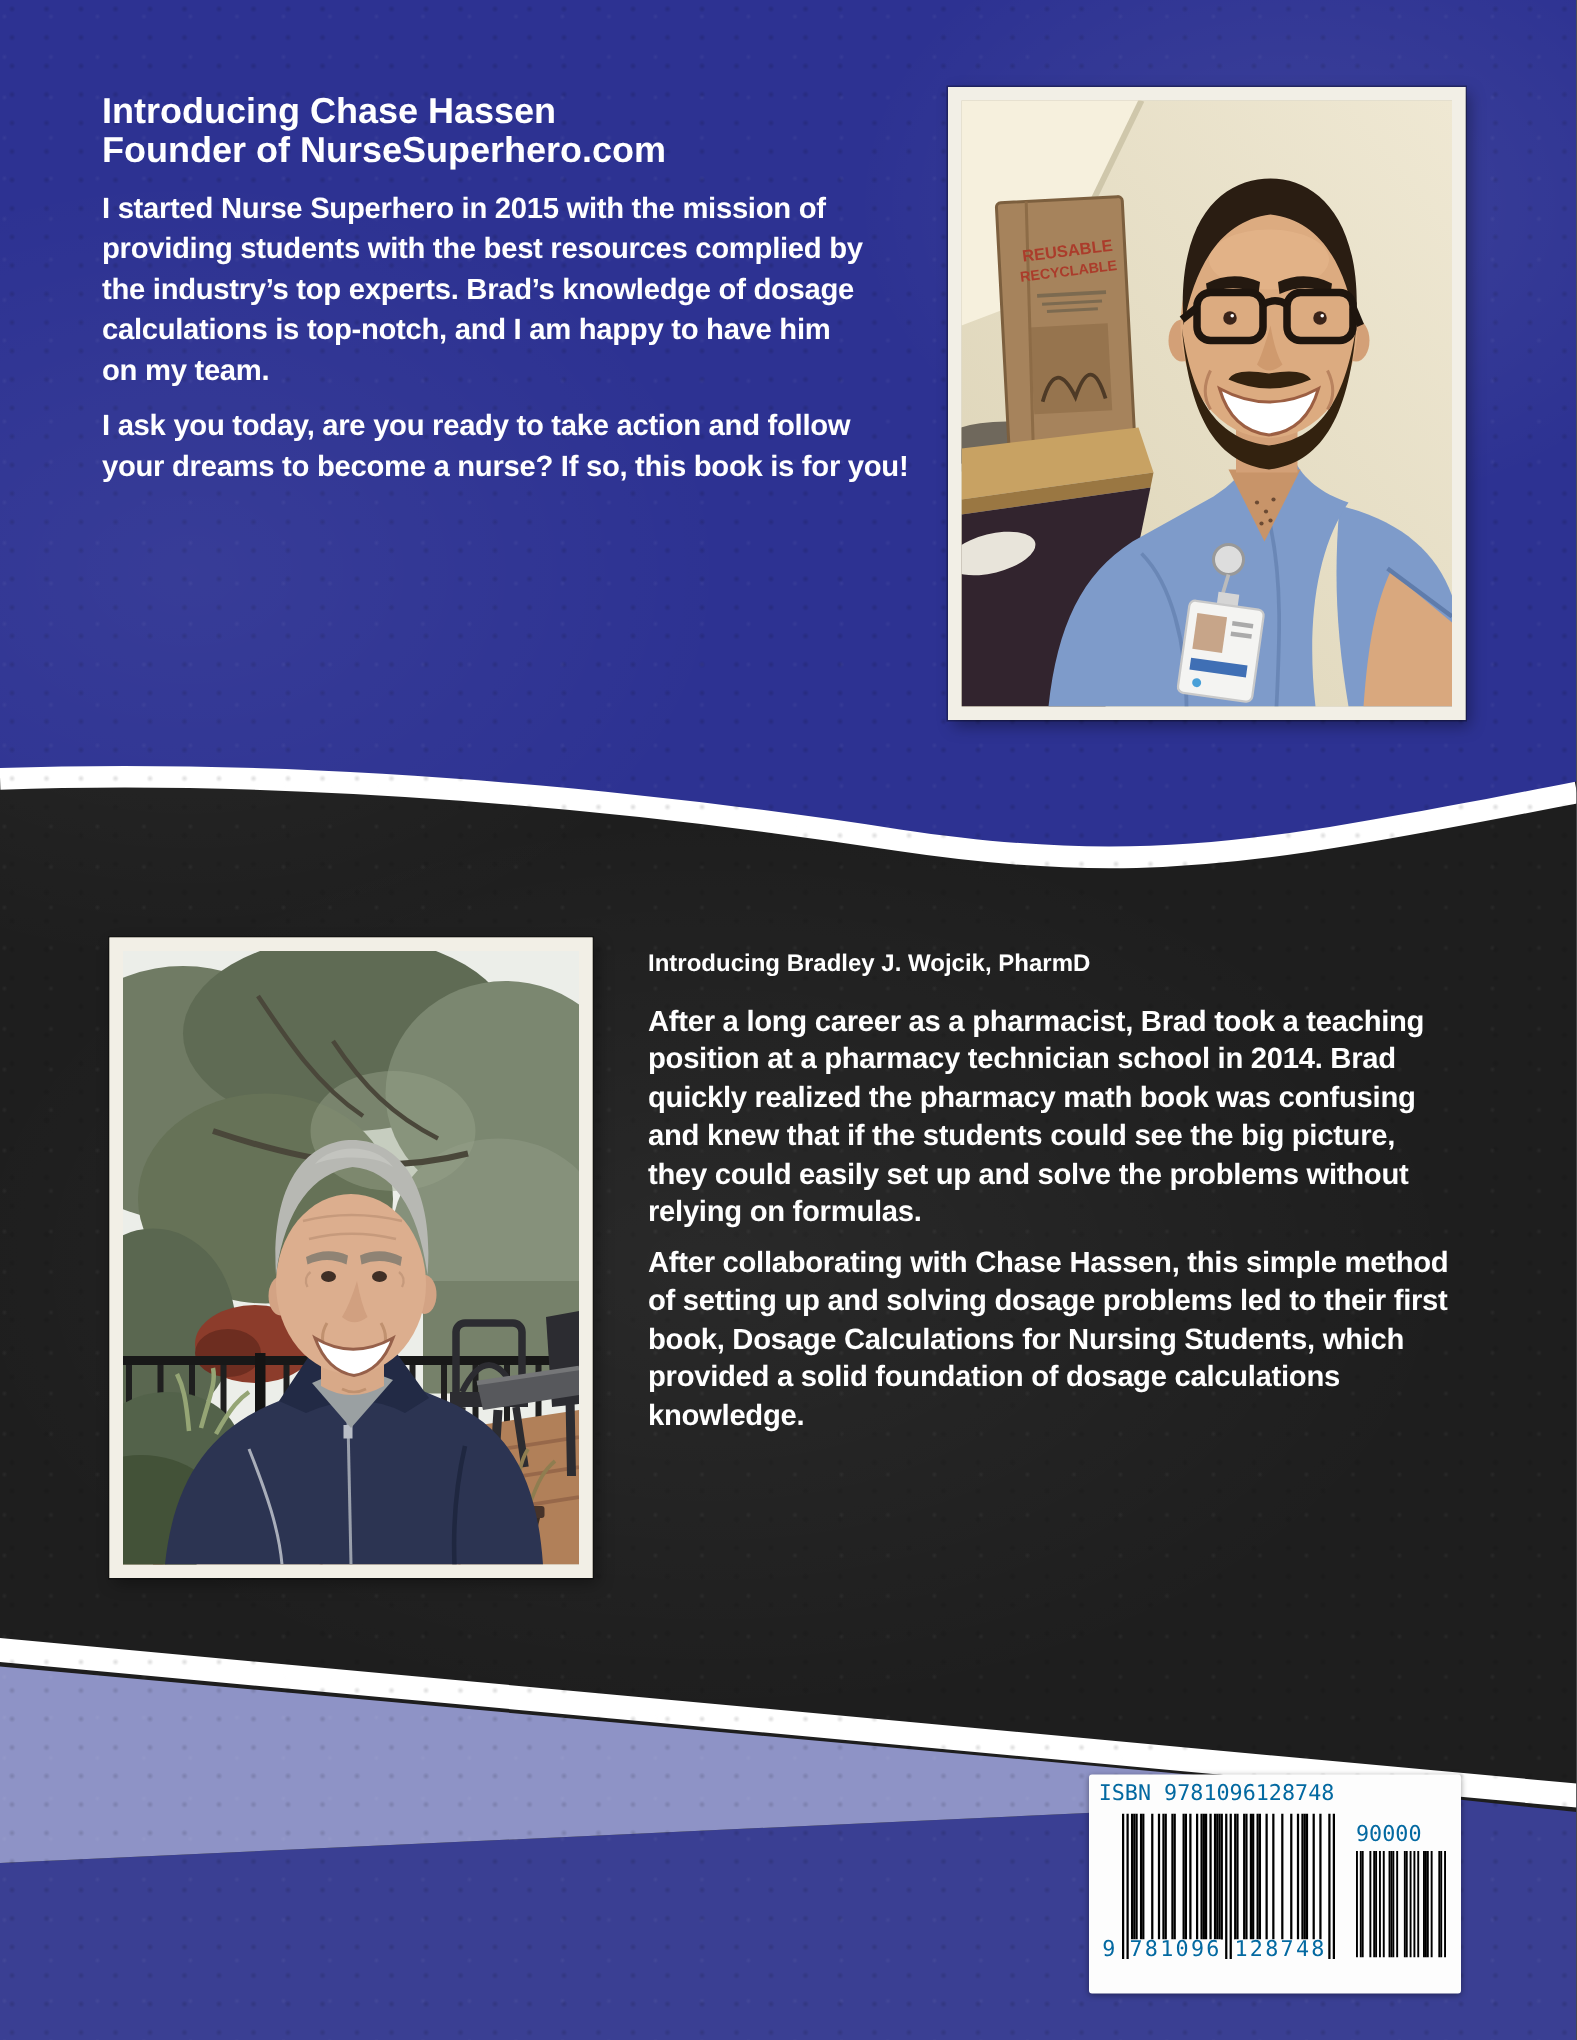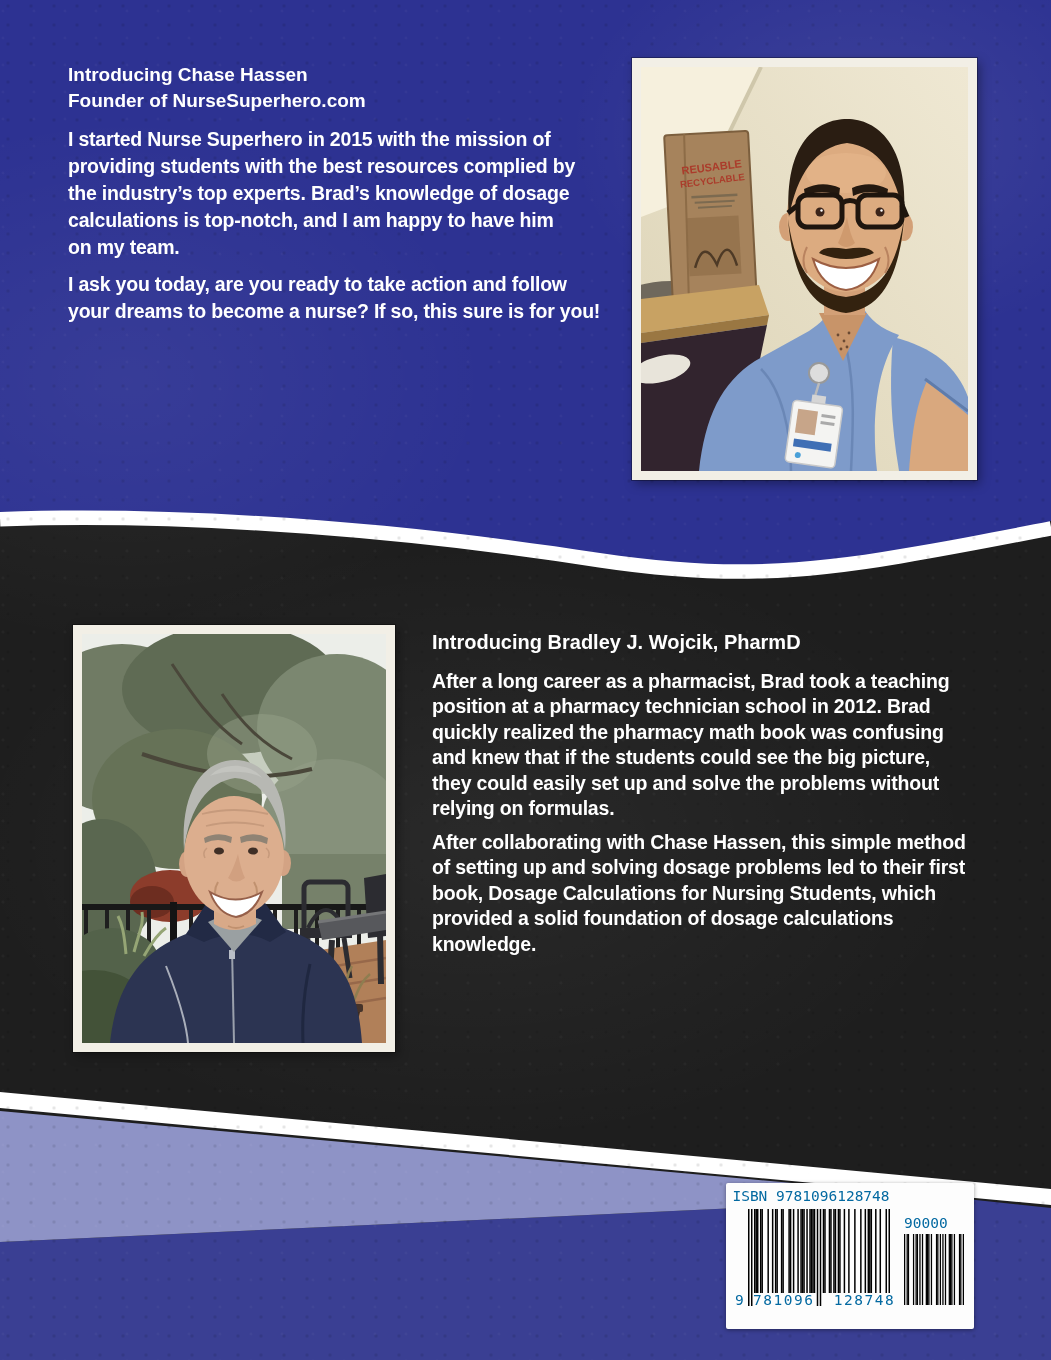--- a/index.html
+++ b/index.html
@@ -10,43 +10,43 @@
     background-image:
       radial-gradient(ellipse 420px 300px at 82% 10%, rgba(255,255,255,.08), rgba(255,255,255,0) 70%),
       radial-gradient(ellipse 520px 380px at 12% 28%, rgba(255,255,255,.05), rgba(255,255,255,0) 70%),
       radial-gradient(ellipse 700px 420px at 45% 62%, rgba(255,255,255,.05), rgba(255,255,255,0) 72%),
       radial-gradient(circle 1.2px at 8px 6px, rgba(0,0,0,.14), rgba(0,0,0,0) 2.4px),
       radial-gradient(circle 1px at 3px 11px, rgba(255,255,255,.05), rgba(255,255,255,0) 2px);
     background-size:auto,auto,auto,23px 19px,31px 27px;}
   .text-block{position:absolute;color:#fff;font-weight:700;}
   .text-block h2,.text-block p{white-space:pre;margin:0;}
   .top-text{left:68px;top:62px;width:570px;}
-  .top-text h2{font-size:19px;line-height:26px;margin-bottom:12px;}
+  .top-text h2{font-size:24px;line-height:26px;margin-bottom:12px;}
   .top-text p{font-size:19.5px;line-height:27px;margin-top:10px;letter-spacing:-0.2px;}
   .bottom-text{left:432px;top:630px;width:590px;}
-  .bottom-text h2{font-size:20px;line-height:25.5px;margin-bottom:13px;}
+  .bottom-text h2{font-size:16px;line-height:25.5px;margin-bottom:13px;}
   .bottom-text p{font-size:19.5px;line-height:25.5px;margin-top:8px;letter-spacing:-0.2px;}
   .photo{position:absolute;border:9px solid #f2efe6;background:#cfc9b4;
          box-shadow:0 0 0 1px rgba(0,0,0,.3),3px 4px 10px rgba(0,0,0,.35);}
   .photo svg{display:block;width:100%;height:100%;}
   .photo-chase{left:632px;top:58px;width:327px;height:404px;}
   .photo-brad{left:73px;top:625px;width:304px;height:409px;}
   .barcode-box{position:absolute;left:726px;top:1183px;width:248px;height:146px;
                background:#fdfdfd;border-radius:2px;box-shadow:0 1px 4px rgba(0,0,0,.4);
                font-family:"DejaVu Sans Mono",monospace;color:#0369a1;}
   .isbn-label{position:absolute;left:6px;top:5px;width:158px;text-align:center;
               font-size:14.5px;letter-spacing:0;}
   .main-bc{position:absolute;left:10px;top:26px;width:154px;height:100px;}
   #main-barcode{position:absolute;left:12px;top:0;width:142px;height:97px;}
   #main-barcode rect,#addon-barcode rect{fill:#000;}
   .bc-digit{position:absolute;top:84px;font-size:14.5px;letter-spacing:1.5px;
             text-align:center;background:#fdfdfd;line-height:15px;}
   .bc-d-left{left:-2px;width:12px;background:transparent;}
   .bc-d-g1{left:17px;width:61px;text-align:center;}
-  .bc-d-g2{left:87px;width:83px;}
+  .bc-d-g2{left:87px;width:61px;}
   .addon-bc{position:absolute;left:178px;top:32px;width:60px;height:92px;}
   .addon-label{position:absolute;left:0;top:0;width:60px;text-align:left;font-size:14.5px;}
   #addon-barcode{position:absolute;left:0;top:19px;width:60px;height:71px;}
 </style>
 </head>
 <body>
 
 <div class="cover">
 
   <svg class="bg" viewBox="0 0 1051 1360" aria-hidden="true">
@@ -157,21 +157,21 @@
 
   <div class="text-block top-text">
     <h2>Introducing Chase Hassen
 Founder of NurseSuperhero.com</h2>
     <p>I started Nurse Superhero in 2015 with the mission of
 providing students with the best resources complied by
 the industry’s top experts. Brad’s knowledge of dosage
 calculations is top-notch, and I am happy to have him
 on my team.</p>
     <p>I ask you today, are you ready to take action and follow
-your dreams to become a nurse? If so, this sure is for you!</p>
+your dreams to become a nurse? If so, this book is for you!</p>
   </div>
 
   <div class="photo photo-brad">
     <svg viewBox="0 0 304 409">
       <rect width="304" height="409" fill="#eceee9"></rect>
       <g>
         <ellipse cx="40" cy="95" rx="95" ry="85" fill="#707b64"></ellipse>
         <ellipse cx="150" cy="55" rx="110" ry="65" fill="#5f6b54"></ellipse>
         <ellipse cx="255" cy="95" rx="80" ry="75" fill="#7b8770"></ellipse>
         <ellipse cx="95" cy="165" rx="85" ry="70" fill="#667257"></ellipse>
@@ -256,21 +256,21 @@
         <path d="M136 248 Q130 258 136 268 M172 248 Q178 258 172 268" stroke="#c0916f" stroke-width="2" fill="none"></path>
         <path d="M128 258 Q153 273 180 258 Q172 280 154 283 Q136 280 128 258 Z" fill="#ffffff" stroke="#96604a" stroke-width="2"></path>
         <path d="M146 292 Q154 296 162 292" stroke="#c0916f" stroke-width="1.8" fill="none"></path>
       </g>
     </svg>
   </div>
 
   <div class="text-block bottom-text">
     <h2>Introducing Bradley J. Wojcik, PharmD</h2>
     <p>After a long career as a pharmacist, Brad took a teaching
-position at a pharmacy technician school in 2012. Brad
+position at a pharmacy technician school in 2014. Brad
 quickly realized the pharmacy math book was confusing
 and knew that if the students could see the big picture,
 they could easily set up and solve the problems without
 relying on formulas.</p>
     <p>After collaborating with Chase Hassen, this simple method
 of setting up and solving dosage problems led to their first
 book, Dosage Calculations for Nursing Students, which
 provided a solid foundation of dosage calculations
 knowledge.</p>
   </div>

